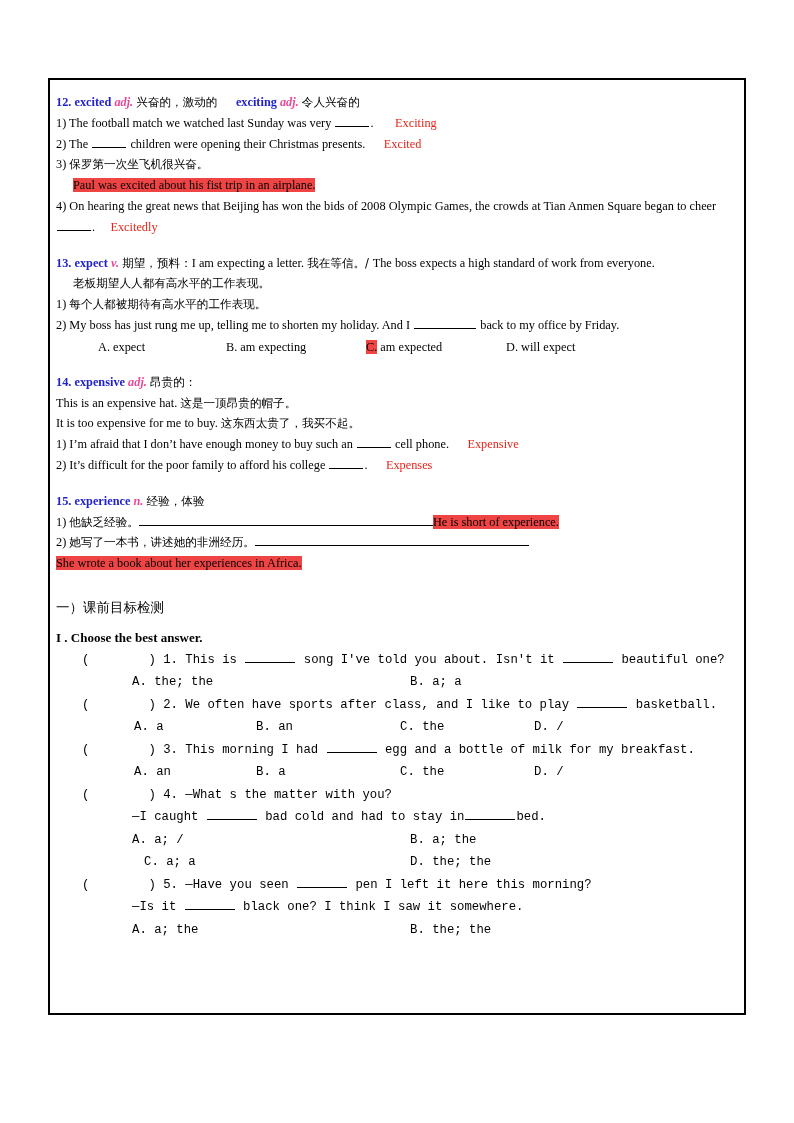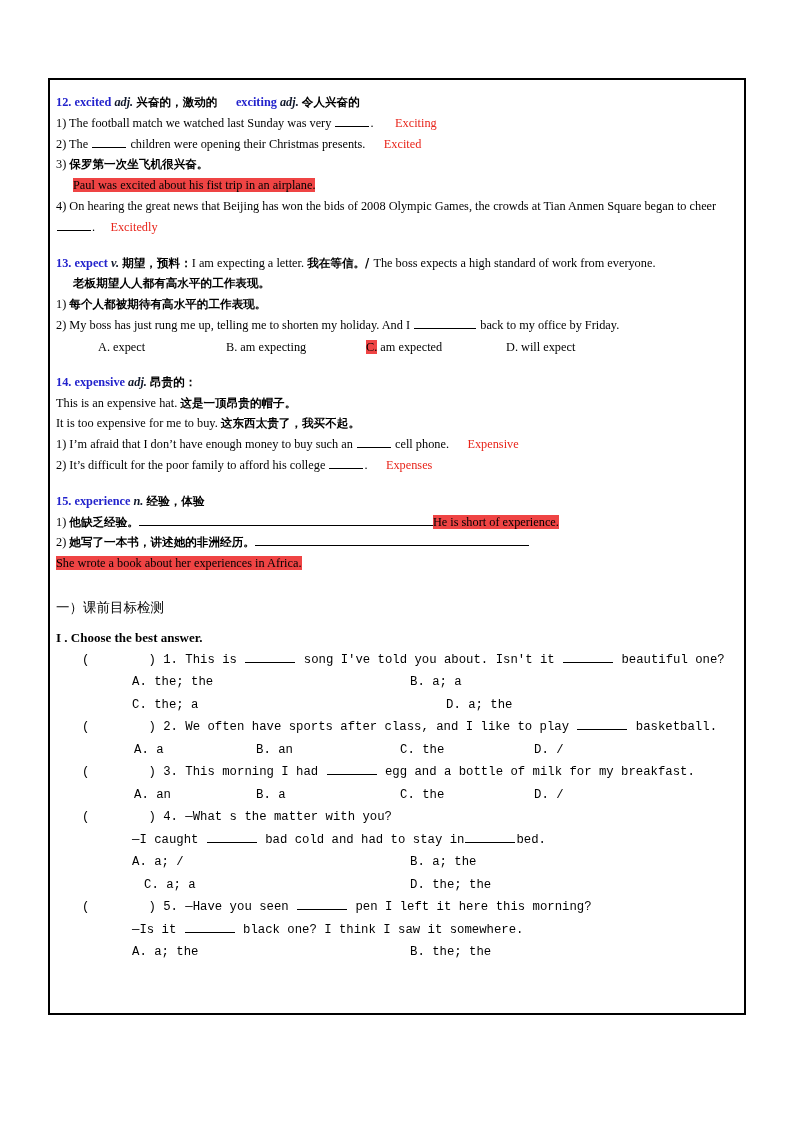--- a/index.html
+++ b/index.html
@@ -38,26 +38,26 @@
     word-spacing: 0px;
   }
 
   .entry-head {
     color: #2222cc;
     font-weight: bold;
   }
   .pos {
     font-style: italic;
     font-weight: bold;
-    color: #0f172a;
+    color: #ec4899;
   }
   .cn {
     font-family: "DejaVu Sans", "Liberation Sans", sans-serif;
     color: #000000;
-    font-weight: bold;
+    font-weight: normal;
     font-size: 11.6px;
   }
   .answer {
     color: #e8251b;
   }
   .hl {
     background: #ef4444;
   }
   .blank-s {
     border-bottom: 1px solid #000;
@@ -186,24 +186,20 @@
     <div class="sec-title">一）课前目标检测</div>
     <div class="gap-sm"></div>
     <div class="sub-title">I . Choose the best answer.</div>
 
     <div class="mcq-block">
       <div class="q-row"><span>(        ) </span><span>1.</span> <span>This is </span><span class="blank-m"></span><span> song I've told you about. Isn't it </span><span class="blank-m"></span><span> beautiful one?</span></div>
       <div class="opts">
         <span class="opt" style="left:50px;">A. the; the</span>
         <span class="opt" style="left:328px;">B. a; a</span>
       </div>
-      <div class="opts">
-        <span class="opt" style="left:50px;">C. the; a</span>
-        <span class="opt" style="left:364px;">D. a; the</span>
-      </div>
     </div>
 
     <div class="mcq-block">
       <div class="q-row"><span>(        ) </span><span>2.</span> <span>We often have sports after class, and I like to play </span><span class="blank-m"></span><span> basketball.</span></div>
       <div class="opts">
         <span class="opt" style="left:52px;">A. a</span>
         <span class="opt" style="left:174px;">B. an</span>
         <span class="opt" style="left:318px;">C. the</span>
         <span class="opt" style="left:452px;">D. /</span>
       </div>

